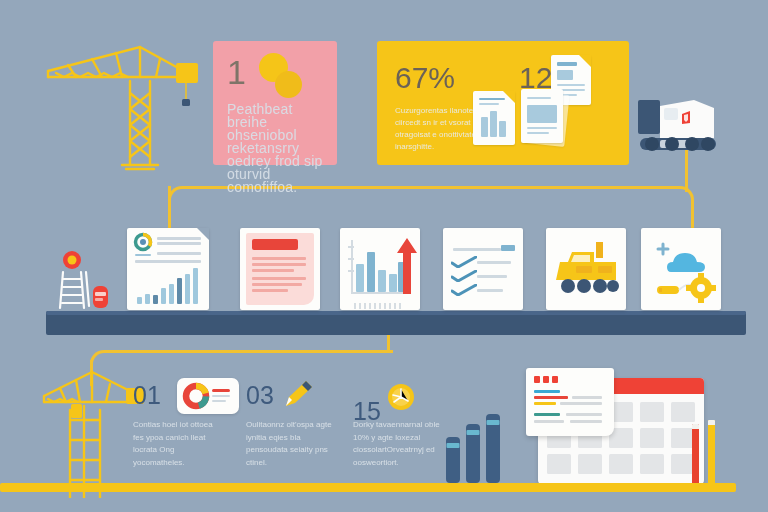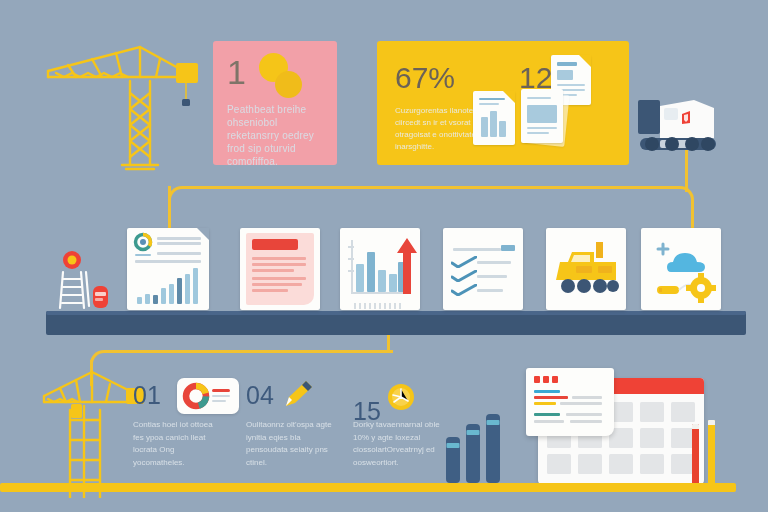--- a/index.html
+++ b/index.html
@@ -22,21 +22,21 @@
   }
   .pink-num{
     position:absolute;left:14px;top:14px;
     font-size:34px;color:#7e7468;font-weight:400;line-height:1;
   }
   .coin{position:absolute;border-radius:50%;background:#f5c518;}
   .coin.a{width:29px;height:29px;left:46px;top:12px;}
   .coin.b{width:27px;height:27px;left:62px;top:30px;background:#f0bc1a;}
   .pink-body{
     position:absolute;left:14px;top:62px;width:96px;
-    font-size:10px;line-height:13px;color:#d8e0e8;opacity:.92;
+    font-size:14px;line-height:13px;color:#d8e0e8;opacity:.92;
     letter-spacing:.2px;
   }
 
   
   .yellow-card{
     left:377px;top:41px;width:252px;height:124px;
     background:#f6c518;border-radius:3px;
   }
   .pct{position:absolute;font-size:30px;color:#6b6257;line-height:1;font-weight:300;}
   .pct.p1{left:18px;top:22px;}
@@ -336,21 +336,21 @@
       <circle cx="19" cy="18" r="10" fill="none" stroke="#e8453a" stroke-width="6.5"></circle>
       <circle cx="19" cy="18" r="10" fill="none" stroke="#f6c518" stroke-width="6.5" stroke-dasharray="13 50" transform="rotate(-90 19 18)"></circle>
       <circle cx="19" cy="18" r="10" fill="none" stroke="#3d9a8f" stroke-width="6.5" stroke-dasharray="11 50" transform="rotate(10 19 18)"></circle>
       <rect x="35" y="11" width="18" height="3" rx="1.5" fill="#e8453a"></rect>
       <rect x="35" y="17" width="18" height="2" rx="1" fill="#cfd9e0"></rect>
       <rect x="35" y="22" width="14" height="2" rx="1" fill="#cfd9e0"></rect>
     </svg>
   </div>
   <div class="btext" style="left:133px;top:419px;">Contias hoel iot ottoea fes ypoa canich lleat locrata Ong yocomatheles.</div>
 
-  <div class="bnum" style="left:246px;top:383px;">04</div>
+  <div class="bnum" style="left:246px;top:383px;">03</div>
   <div class="svgwrap" style="left:282px;top:376px;width:34px;height:34px;">
     <svg width="34" height="34" viewBox="0 0 34 34">
       <path d="M4 30 L7 21 L24 5 L30 11 L13 27 Z" fill="#f6c518"></path>
       <path d="M24 5 L30 11 L26 15 L20 9 Z" fill="#3c5675"></path>
       <path d="M4 30 L7 21 L10 24 Z" fill="#fdfdfb"></path>
     </svg>
   </div>
   <div class="btext" style="left:246px;top:419px;">Oulitaonnz olt'ospa agte iynltia eqies bla pensoudata seiaity pns ctinel.</div>
 
   <div class="bnum" style="left:353px;top:399px;">15</div>

